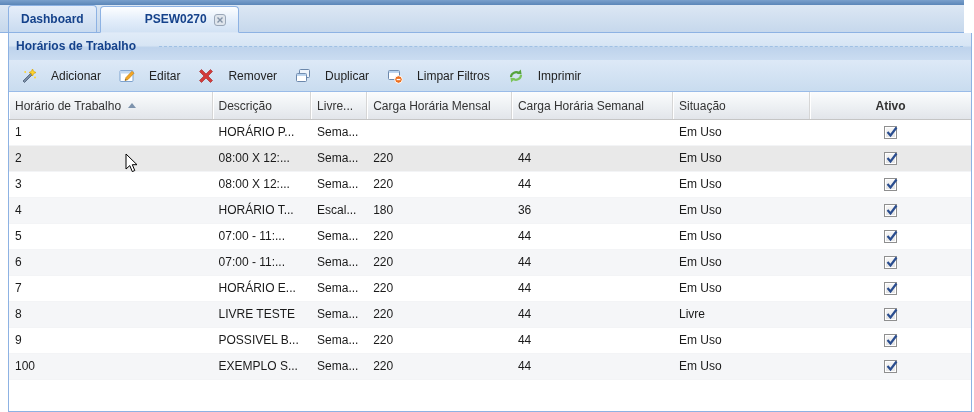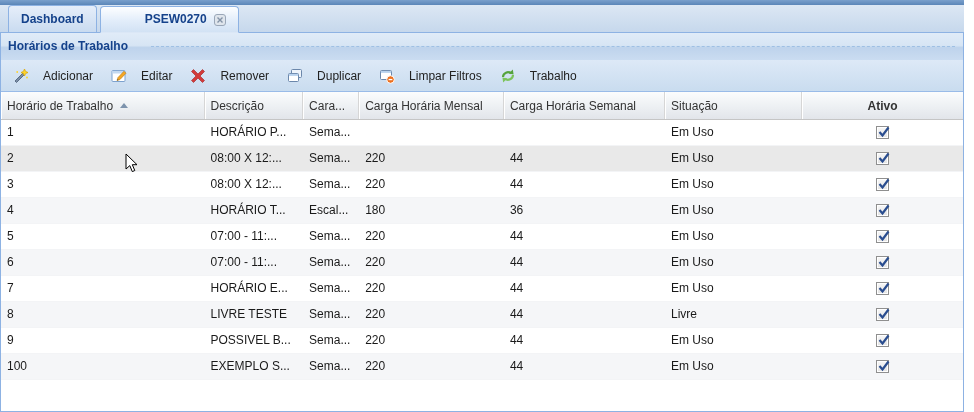--- a/index.html
+++ b/index.html
@@ -13,21 +13,21 @@
     border-bottom:1px solid #8db2e3; padding-left:8px; display:flex; align-items:flex-end; }
   .tab { height:27px; line-height:25px; padding:0 12px; margin-right:3px;
     border:1px solid #8db2e3; border-bottom:none; border-radius:4px 4px 0 0;
     background:linear-gradient(#e6eefa,#c9dbf0); color:#15428b; font-weight:bold;
     display:flex; align-items:center; gap:7px; cursor:pointer; }
   .tab.active { background:linear-gradient(#fdfeff,#e2edfa 55%,#d2e2f4); margin-bottom:-1px;
     border-bottom:1px solid #dbe7f6;padding-left:44px; }
   .tab-close { width:12px; height:12px; display:inline-flex; }
 
   
-  .panel { position:absolute; left:0; top:33px; width:964px; height:379px;
+  .panel { position:absolute; left:8px; top:33px; width:964px; height:379px;
     border:1px solid #8db2e3; border-top:none; background:#fff; }
   .panel-header { position:relative; height:27px; line-height:27px; padding-left:7px;
     background:linear-gradient(180deg,#e0ebf8 0%,#d7e5f4 46%,#bed3ec 54%,#cadcf1 100%);
     color:#15428b; font-weight:bold; }
   .panel-header::after { content:""; position:absolute; left:150px; right:8px; top:13px;
     border-top:1px dashed #9fc0e4; }
 
   
   .toolbar { height:32px; display:flex; align-items:center; gap:4px; padding:0 5px;
     background:linear-gradient(#dde9f7,#c9dcef); border-bottom:1px solid #99bbe8; }
@@ -145,35 +145,35 @@
       </div>
       <div class="tbtn">
         <span class="ticon">
           <svg viewBox="0 0 16 16">
               <path d="M3 9 a5 5 0 0 1 8.2 -3.6" fill="none" stroke="#55a33c" stroke-width="2.2"></path>
               <polygon points="12.8,1.5 13.6,6.4 8.8,5.4" fill="#55a33c"></polygon>
               <path d="M13 7 a5 5 0 0 1 -8.2 3.6" fill="none" stroke="#7cc45b" stroke-width="2.2"></path>
               <polygon points="3.2,14.5 2.4,9.6 7.2,10.6" fill="#7cc45b"></polygon>
             </svg>
         </span>
-        <span>Trabalho</span>
+        <span>Imprimir</span>
       </div>
     </div>
 
     <div class="grid">
       <div class="grid-header">
         <div class="hcell c0">
           <span>Horário de Trabalho</span>
           <span class="sort-asc"></span>
         </div>
         <div class="hcell c1">
           <span>Descrição</span>
         </div>
         <div class="hcell c2">
-          <span>Cara...</span>
+          <span>Livre...</span>
         </div>
         <div class="hcell c3">
           <span>Carga Horária Mensal</span>
         </div>
         <div class="hcell c4">
           <span>Carga Horária Semanal</span>
         </div>
         <div class="hcell c5">
           <span>Situação</span>
         </div>

